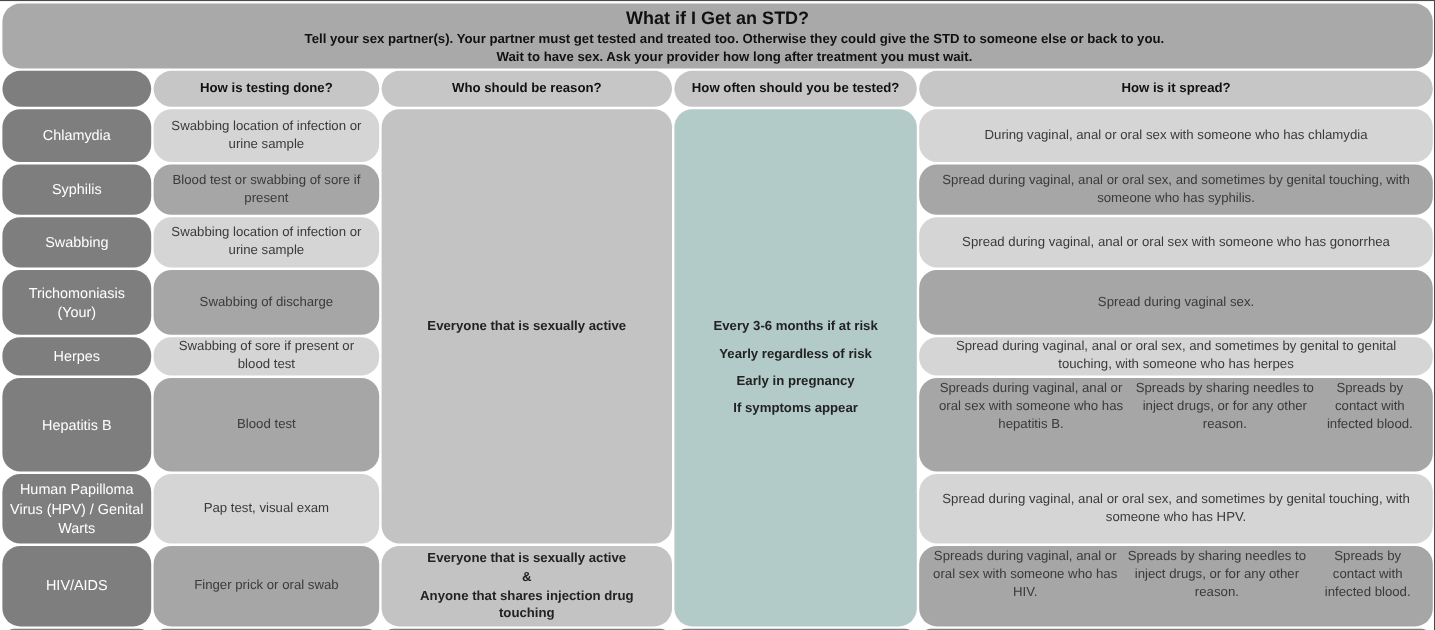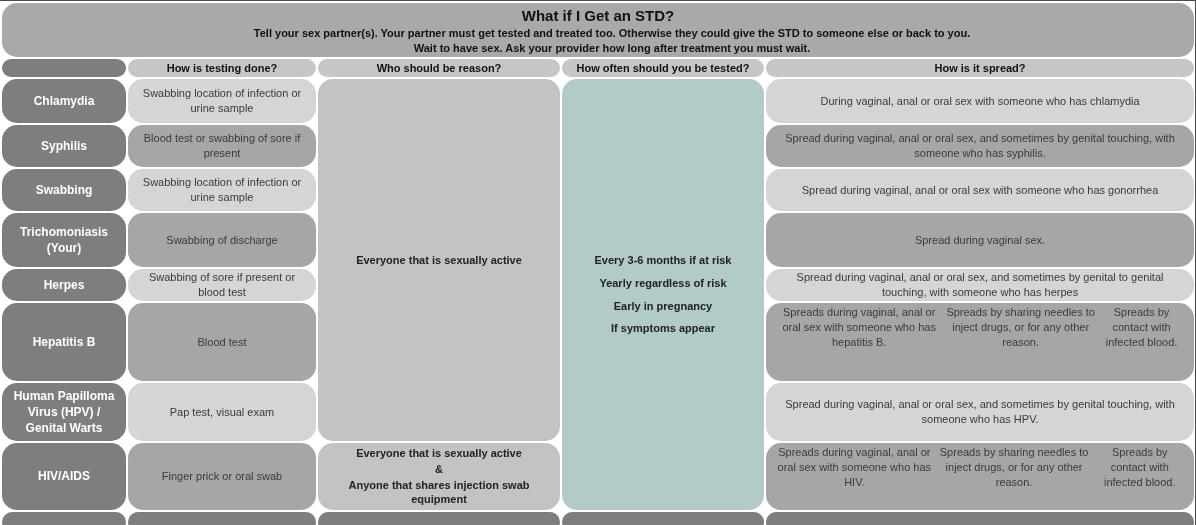--- a/index.html
+++ b/index.html
@@ -15,37 +15,37 @@
     width:1196px; height:525px; overflow:hidden; background:var(--grid-line);
     border-top:1px solid #4a4a4a; border-right:1px solid #4a4a4a;
   }
   table.std-table{
     border-collapse:separate; border-spacing:2px; table-layout:fixed;
     width:1196px; background:var(--grid-line);
   }
   td{vertical-align:middle; text-align:center; overflow:hidden;border-radius:15px;}
   
   tr.r-title td{height:54px;}
-  tr.r-head td{height:18px;}
+  tr.r-head td{height:30px;}
   tr.r-chl  td{height:44px;}
   tr.r-syp  td{height:42px;}
   tr.r-gon  td{height:42px;}
   tr.r-tri  td{height:54px;}
   tr.r-her  td{height:32px;}
   tr.r-hep  td{height:78px;}
   tr.r-hpv  td{height:58px;}
   tr.r-hiv  td{height:67px;}
   tr.r-cut  td{height:20px;}
   
   .title-cell{background:var(--title-band); color:var(--heading-text); vertical-align:top;}
   .main-title{font-size:15px; font-weight:bold; margin-top:4px;}
   .sub{font-size:11px; font-weight:bold; margin-top:3px;padding-left:28px;}
   .corner{background:var(--row-header-bg);}
   .colhead{background:var(--column-header-bg); color:var(--heading-text); font-size:11px; font-weight:bold;}
-  .rowhead{background:var(--row-header-bg); color:var(--row-header-text); font-size:12px; font-weight:bold; padding:0 6px; line-height:1.35;margin-left:32px;}
+  .rowhead{background:var(--row-header-bg); color:var(--row-header-text); font-size:12px; font-weight:normal; padding:0 6px; line-height:1.35;margin-left:32px;}
   .cell{font-size:11px; color:var(--body-text); padding:0 8px; line-height:1.35;}
   .light{background:var(--cell-light);}
   .medium{background:var(--cell-medium);}
   .who{background:var(--who-cell-bg); font-weight:bold; color:#222222;}
   .who .who-line{margin:1px 0;}
   .teal{background:var(--schedule-cell-bg); font-weight:bold; color:#222222;}
   .teal .teal-line{margin:8px 0; font-size:11px;}
   .stack-cell{padding:2px 8px;}
   .stack{display:flex; flex-direction:row; justify-content:space-evenly;}
   .stack.h74{height:74px;}
@@ -136,21 +136,21 @@
       <td class="cell light">Pap test, visual exam</td>
       <td class="cell light">Spread during vaginal, anal or oral sex, and sometimes by genital touching, with someone who has HPV.</td>
     </tr>
 
     <tr class="r-hiv">
       <td class="rowhead">HIV/AIDS</td>
       <td class="cell medium">Finger prick or oral swab</td>
       <td class="cell who">
         <div class="who-line">Everyone that is sexually active</div>
         <div class="who-line">&amp;</div>
-        <div class="who-line">Anyone that shares injection swab equipment</div>
+        <div class="who-line">Anyone that shares injection drug touching</div>
       </td>
       <td class="cell medium stack-cell">
         <div class="stack h63">
           <div>Spreads during vaginal, anal or oral sex with someone who has HIV.</div>
           <div>Spreads by sharing needles to inject drugs, or for any other reason.</div>
           <div>Spreads by contact with infected blood.</div>
         </div>
       </td>
     </tr>
 

